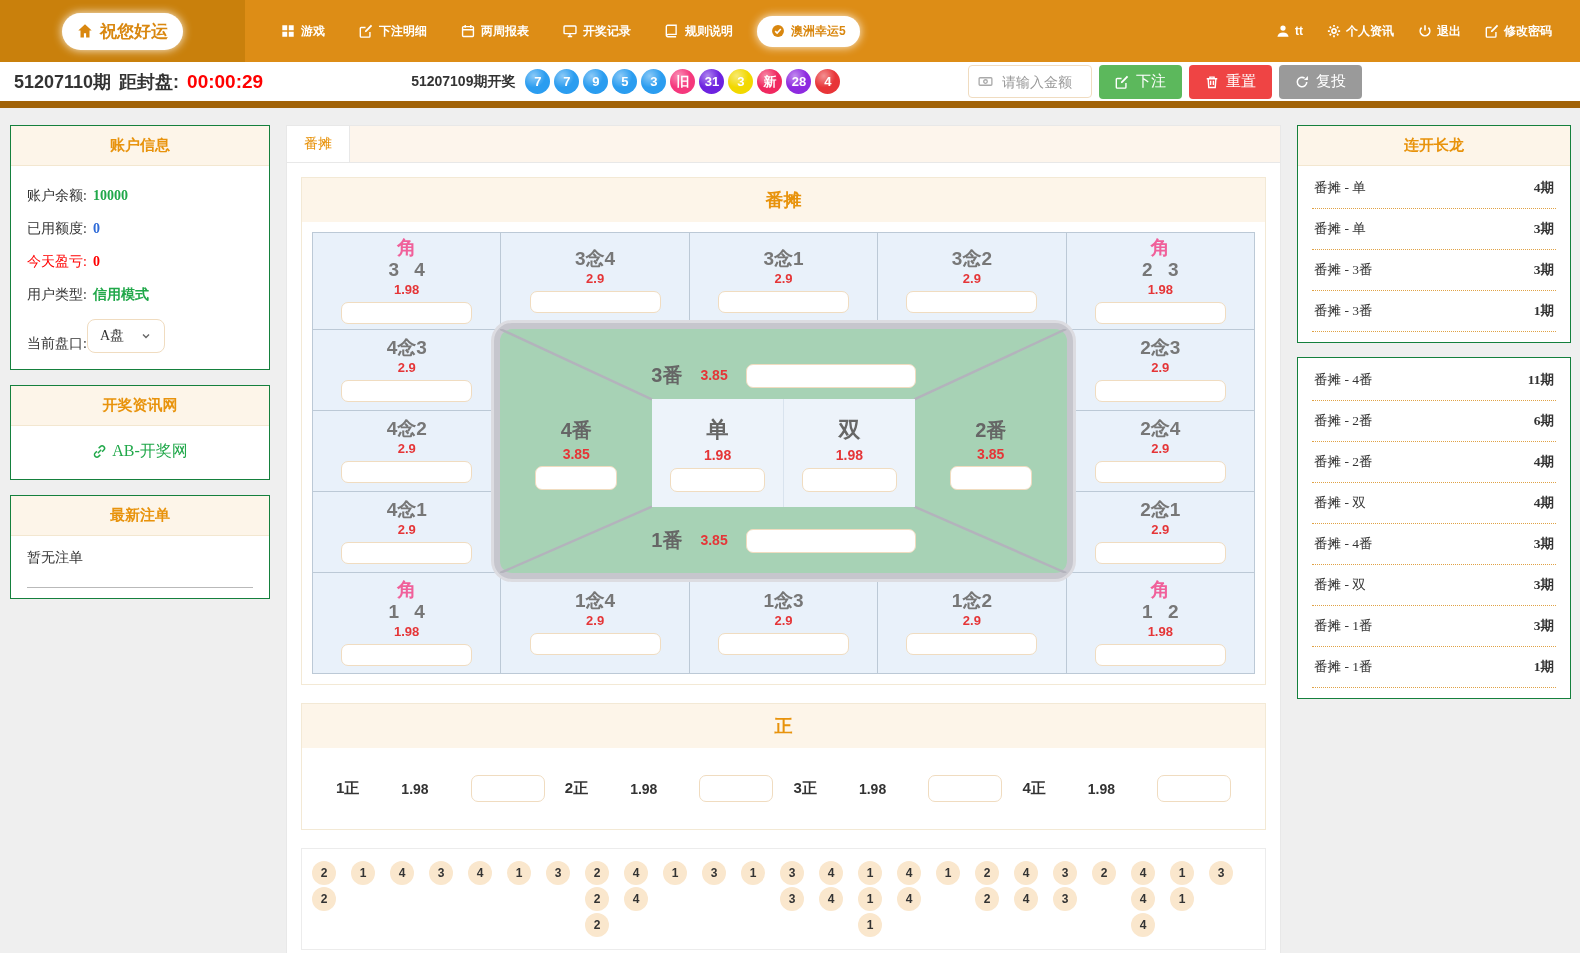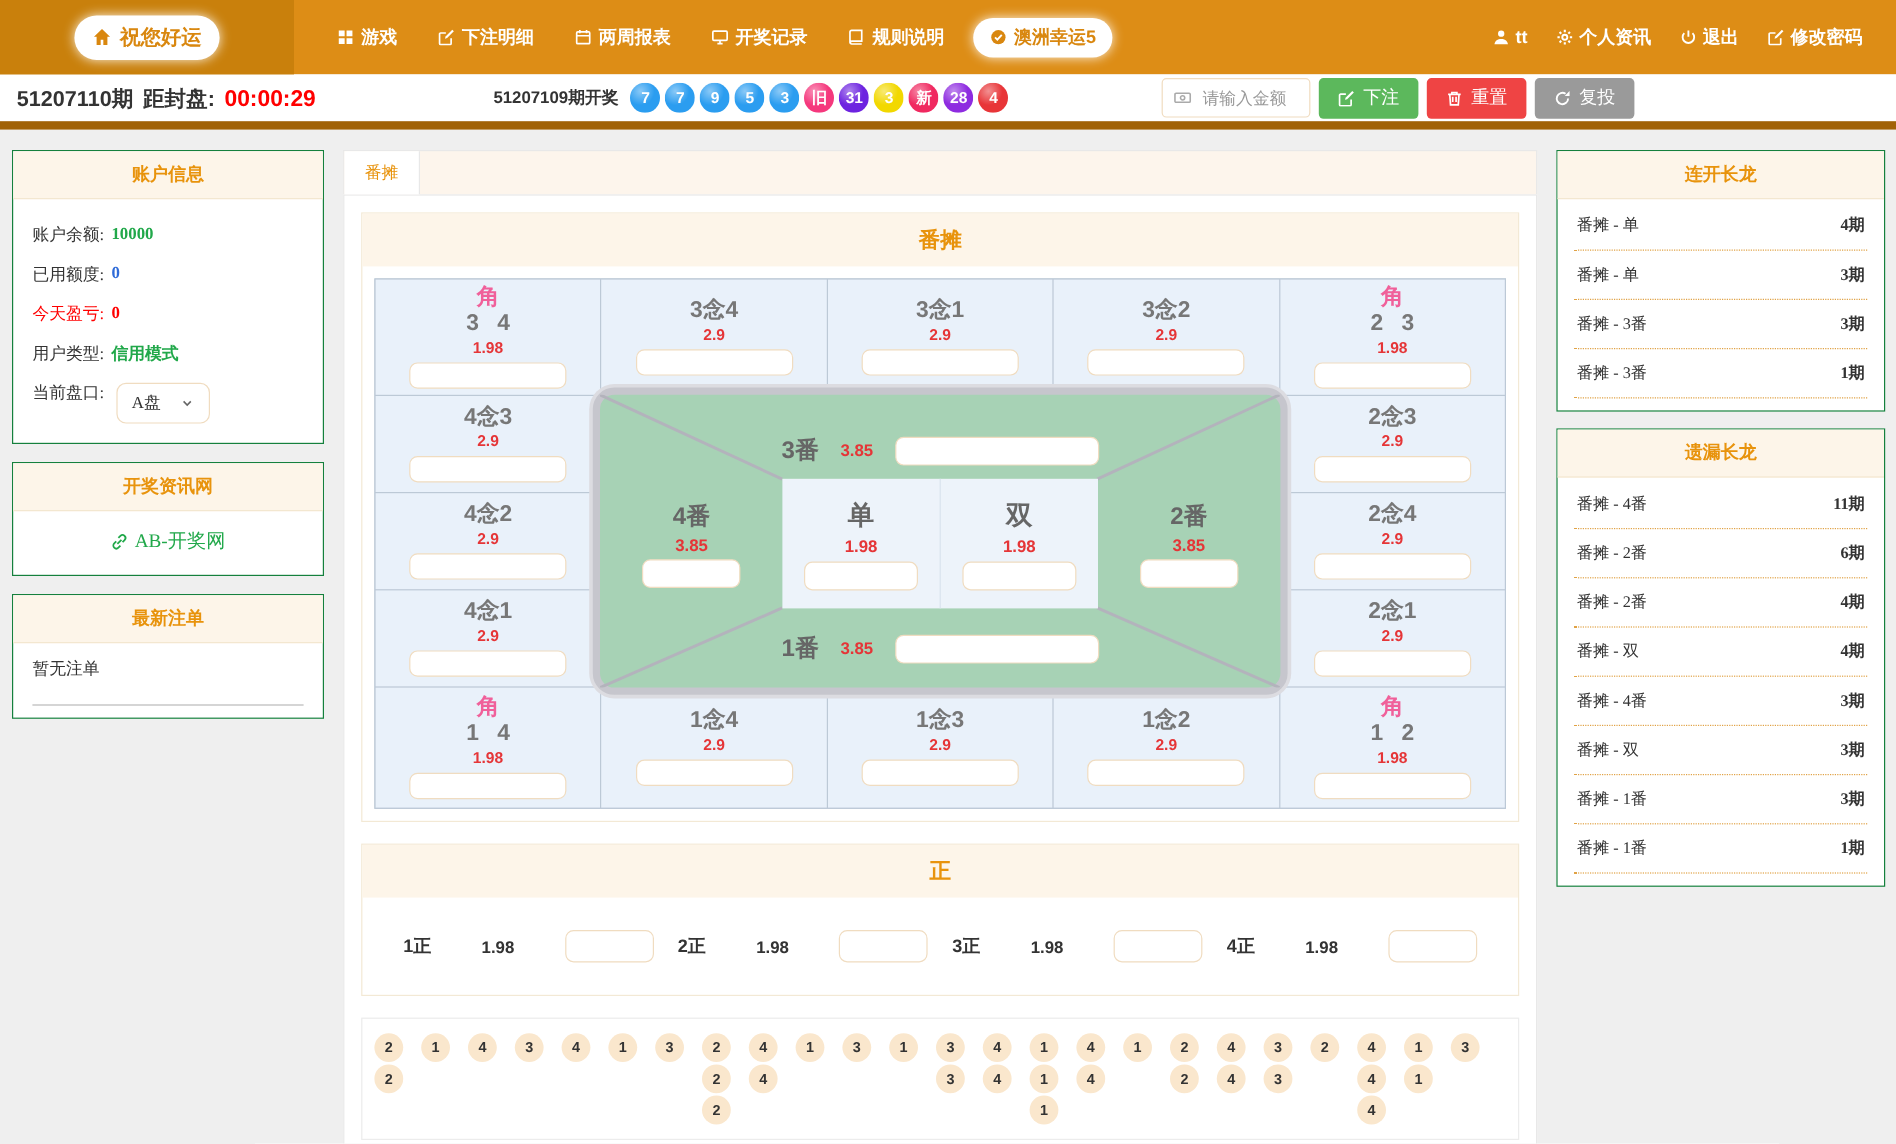--- a/index.html
+++ b/index.html
@@ -13,21 +13,21 @@
   .icon { display:inline-flex; width:1em; height:1em; line-height:1; }
   .icon svg { width:100%; height:100%; display:block; }
 
   
   .navbar { height:62px; background:#dd8d16; display:flex; align-items:center; }
   .brand-wrap { width:245px; height:62px; background:#c9800c; display:flex; align-items:center; justify-content:center; flex:0 0 auto; }
   .brand-pill { background:#fff; color:#d9870f; font-weight:bold; font-size:17px; padding:7px 15px;
     border-radius:22px; display:flex; gap:7px; align-items:center; box-shadow:0 0 10px rgba(255,255,255,.9); cursor:pointer; }
   .brand-pill .icon { font-size:16px; }
   .nav-menu { display:flex; align-items:center; gap:14px; margin-left:26px; }
-  .nav-item { color:#fff; font-size:15px; font-weight:bold; display:flex; align-items:center; gap:6px;
+  .nav-item { color:#fff; font-size:12px; font-weight:bold; display:flex; align-items:center; gap:6px;
     padding:8px 10px; cursor:pointer; text-decoration:none; white-space:nowrap; }
   .nav-item .icon { font-size:14px; }
   .nav-item-active { background:#fff; color:#d9870f; border-radius:20px; padding:7px 14px; box-shadow:0 0 10px rgba(255,255,255,.9); }
   .nav-right { margin-left:auto; display:flex; gap:24px; margin-right:28px; }
   .nav-right .nav-item { padding:4px 0; gap:5px; }
 
   
   .period-bar { height:46px; background:#fff; border-bottom:7px solid #a16207; display:flex; align-items:center; }
   .period-left { margin-left:14px; display:flex; gap:8px; align-items:baseline; font-size:18px; font-weight:bold; color:#333; white-space:nowrap; }
   .countdown { color:#ff0000; font-size:19px; }
@@ -53,21 +53,21 @@
   .layout { display:flex; padding:17px 10px 10px; gap:16px; align-items:flex-start; }
   .panel { background:#fff; border:1px solid #15803d;font-family:Liberation Serif, serif; }
   .panel-header { background:#fdf5e9; color:#e8930c; font-weight:bold; font-size:15px; text-align:center;
     padding:10px 0; border-bottom:1px solid #f3e7d0; }
 
   
   .left-col { width:260px; flex:0 0 auto; display:flex; flex-direction:column; gap:15px; }
   .acct-body { padding:6px 16px 12px; }
   .acct-row { display:flex; gap:6px; font-size:14px; margin:15px 0; align-items:center; }
   .acct-value { font-weight:bold; }
-  .plate-row { display:flex; gap:10px; align-items:flex-start; font-size:14px; margin:14px 0 4px; }
+  .plate-row { display:flex; align-items:flex-end; font-size:14px; margin:14px 0 4px; }
   .plate-select { display:inline-flex; align-items:center; gap:16px; border:1px solid #f0dcc0; border-radius:8px;
     padding:7px 12px; font-size:14px; color:#333; cursor:pointer; background:#fff; }
   .plate-select .icon { font-size:12px; color:#666; }
   .info-link { color:#21a84a; font-size:16px; display:flex; justify-content:center; align-items:center; gap:5px;
     padding:15px 0 17px; cursor:pointer; }
   .info-link .icon { font-size:15px; }
   .orders-body { padding:13px 16px 10px; font-size:14px; color:#333; }
   .orders-divider { border-bottom:1px solid #b9b9b9; margin-top:20px; }
 
   
@@ -645,21 +645,20 @@
             <span>番摊 - 3番</span>
             <span class="list-count">3期</span>
           </div>
           <div class="list-row">
             <span>番摊 - 3番</span>
             <span class="list-count">1期</span>
           </div>
         </div>
     </section>
     <section class="panel">
-      <div class="panel-header">遗漏长龙</div>
       <div class="list-body" id="miss-rows">
           <div class="list-row">
             <span>番摊 - 4番</span>
             <span class="list-count">11期</span>
           </div>
           <div class="list-row">
             <span>番摊 - 2番</span>
             <span class="list-count">6期</span>
           </div>
           <div class="list-row">

